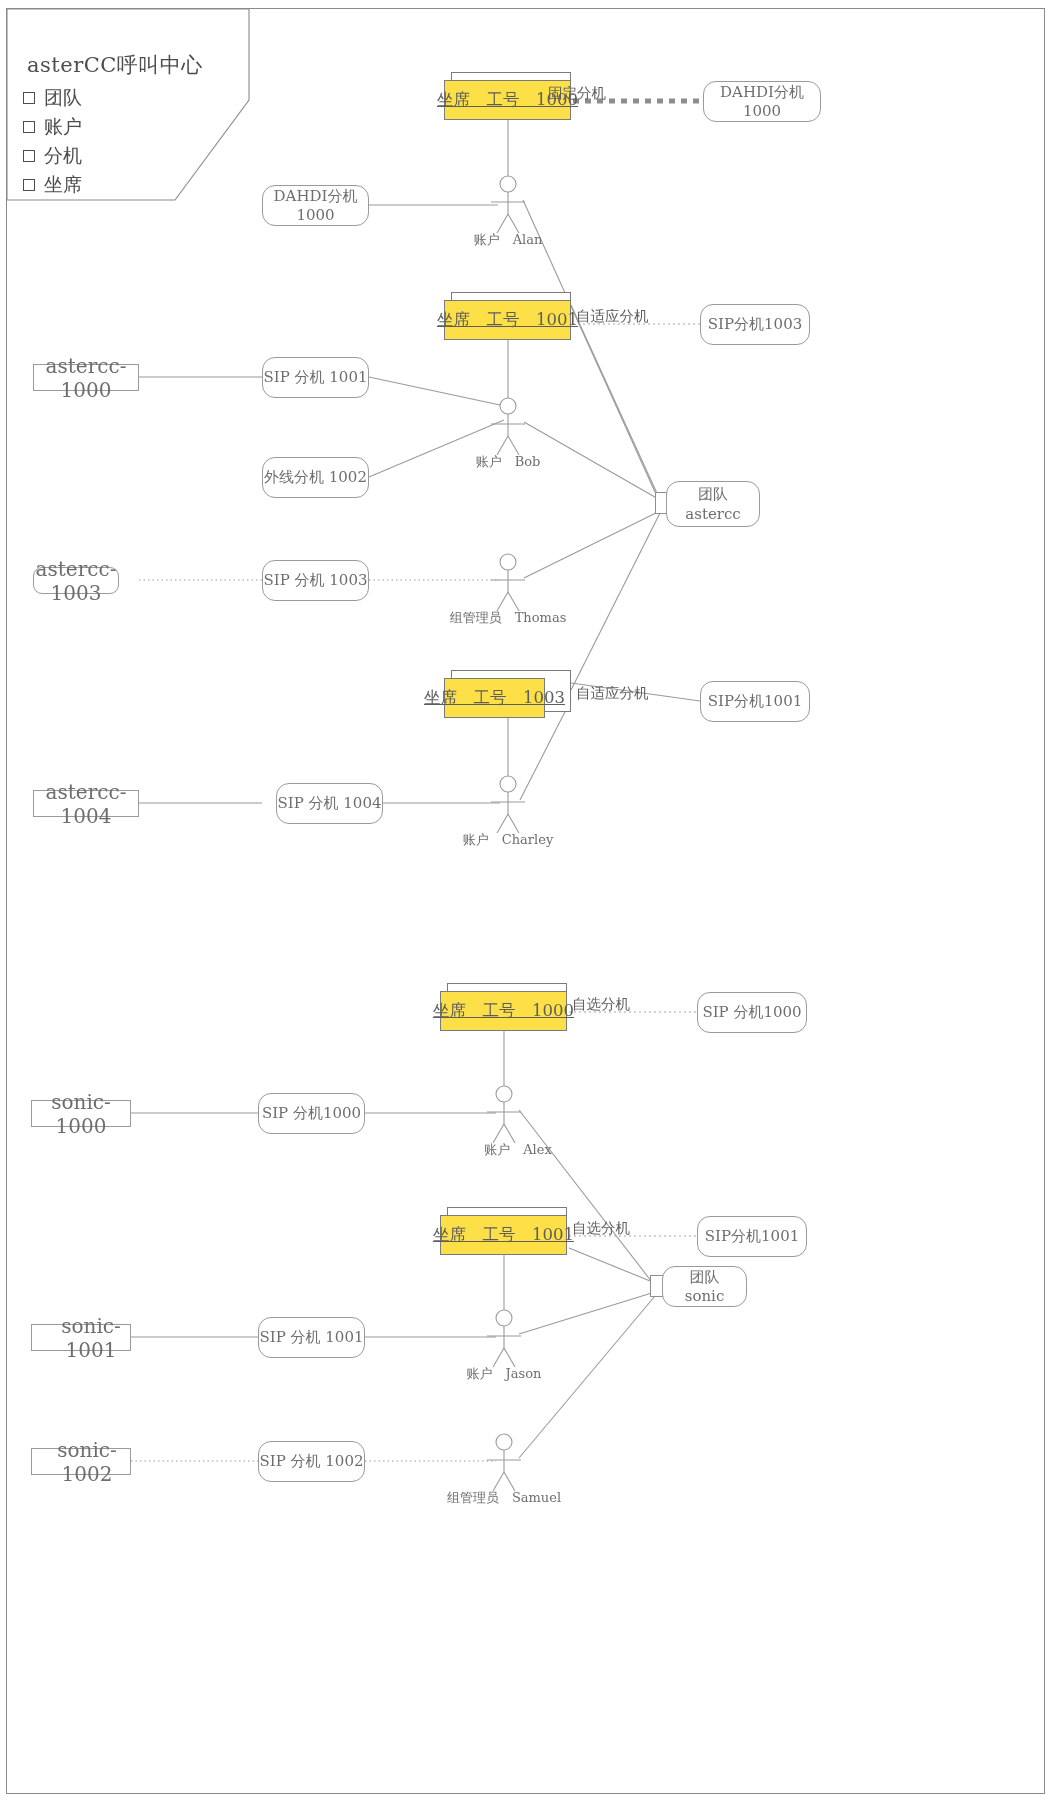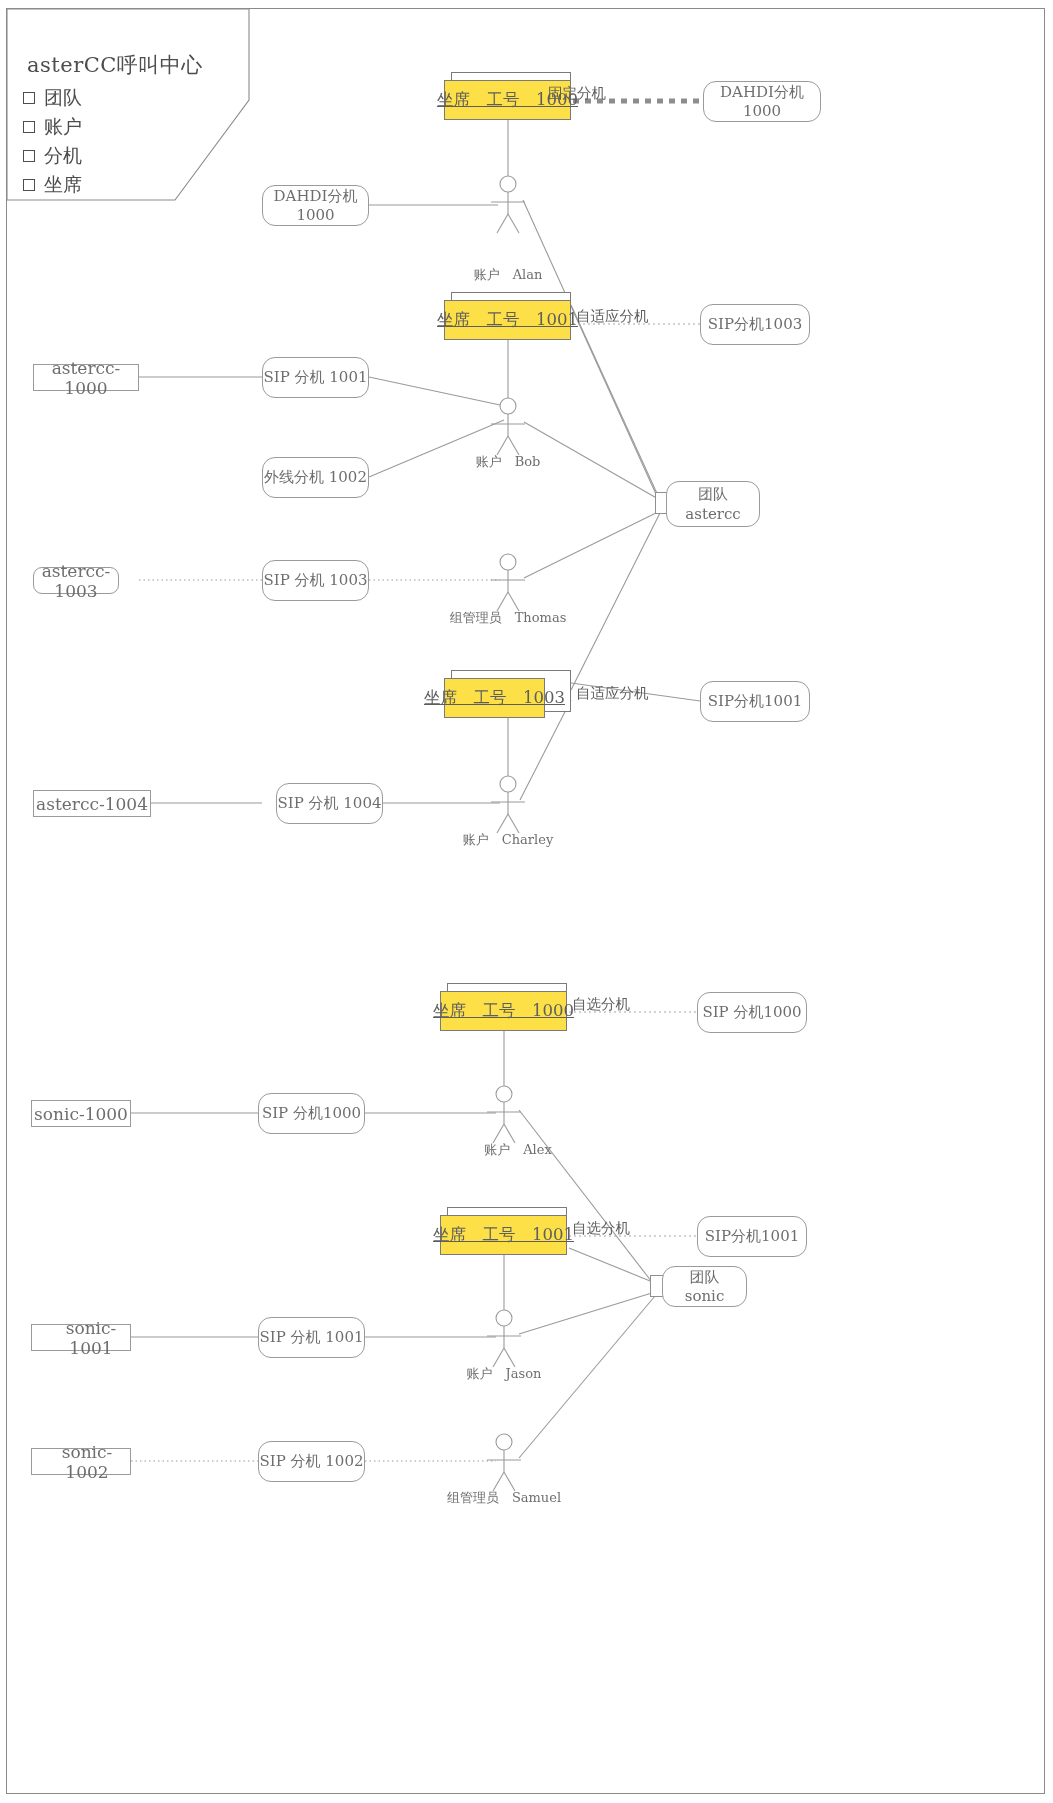--- a/index.html
+++ b/index.html
@@ -10,21 +10,21 @@
 
   
   .legend{position:absolute;left:7px;top:9px;width:242px;height:190px;}
   .legend-title{position:absolute;left:20px;top:42px;font-size:21px;color:#4d4d4d;letter-spacing:.5px;white-space:nowrap;}
   .legend-row{position:absolute;left:16px;display:flex;align-items:center;gap:9px;color:#4d4d4d;font-size:19px;white-space:nowrap;}
   .legend-box{width:12px;height:12px;border:1.4px solid #4d4d4d;box-sizing:border-box;background:#fff;}
 
   
   .node{position:absolute;box-sizing:border-box;color:#6e6e6e;display:flex;align-items:center;justify-content:center;text-align:center;background:#fff;}
   .rrect{border:1px solid #9a9a9a;border-radius:13px;font-size:15px;}
-  .srect{border:1px solid #9a9a9a;font-size:17px;}
+  .srect{border:1px solid #9a9a9a;font-size:20px;}
   .agent{border:1px solid #7a7a7a;background:#fde047;font-size:16.5px;}
   .agent-shadow{position:absolute;border:1px solid #7a7a7a;background:#fff;box-sizing:border-box;}
   .agent-label{text-decoration:underline;color:#5e5e5e;white-space:nowrap;}
   .team-conn{position:absolute;border:1px solid #8f8f8f;background:#fff;box-sizing:border-box;}
   .edge-label{position:absolute;color:#5e5e5e;font-size:14.5px;white-space:nowrap;background:transparent;}
   .actor-label{position:absolute;color:#6e6e6e;font-size:13px;white-space:nowrap;text-align:center;}
 </style>
 </head>
 <body>
 
@@ -214,21 +214,21 @@
   <div class="node rrect" style="left:258px;top:1441px;width:107px;height:41px;">
     <span>SIP 分机 1002</span>
   </div>
 
   <div class="node srect" style="left:33px;top:364px;width:106px;height:27px;">
     <span>astercc-1000</span>
   </div>
   <div class="node srect" style="left:33px;top:567px;width:86px;height:27px;border-radius:9px;">
     <span>astercc-1003</span>
   </div>
-  <div class="node srect" style="left:33px;top:790px;width:118px;height:27px;text-align:center;">
+  <div class="node srect" style="left:33px;top:790px;width:106px;height:27px;text-align:center;">
     <span>astercc-1004</span>
   </div>
   <div class="node srect" style="left:31px;top:1100px;width:100px;height:27px;">
     <span>sonic-1000</span>
   </div>
   <div class="node srect" style="left:31px;top:1324px;width:100px;height:27px;padding-left:20px;">
     <span>sonic-1001</span>
   </div>
   <div class="node srect" style="left:31px;top:1448px;width:100px;height:27px;padding-left:12px;">
     <span>sonic-1002</span>
@@ -244,21 +244,21 @@
   <div class="node rrect" style="left:662px;top:1266px;width:85px;height:41px;text-align:center;">
     <span>团队　sonic</span>
   </div>
 
   <div class="edge-label" style="left:548px;top:84px;">固定分机</div>
   <div class="edge-label" style="left:576px;top:307px;">自适应分机</div>
   <div class="edge-label" style="left:576px;top:684px;">自适应分机</div>
   <div class="edge-label" style="left:572px;top:995px;">自选分机</div>
   <div class="edge-label" style="left:572px;top:1219px;">自选分机</div>
 
-  <div class="actor-label" style="left:438px;top:231px;width:140px;margin-top:35px;">账户　Alan</div>
+  <div class="actor-label" style="left:438px;top:231px;width:140px;">账户　Alan</div>
   <div class="actor-label" style="left:438px;top:453px;width:140px;">账户　Bob</div>
   <div class="actor-label" style="left:428px;top:609px;width:160px;">组管理员　Thomas</div>
   <div class="actor-label" style="left:438px;top:831px;width:140px;">账户　Charley</div>
   <div class="actor-label" style="left:448px;top:1141px;width:140px;">账户　Alex</div>
   <div class="actor-label" style="left:434px;top:1365px;width:140px;">账户　Jason</div>
   <div class="actor-label" style="left:424px;top:1489px;width:160px;">组管理员　Samuel</div>
 
 </div>
 
 </body></html>

